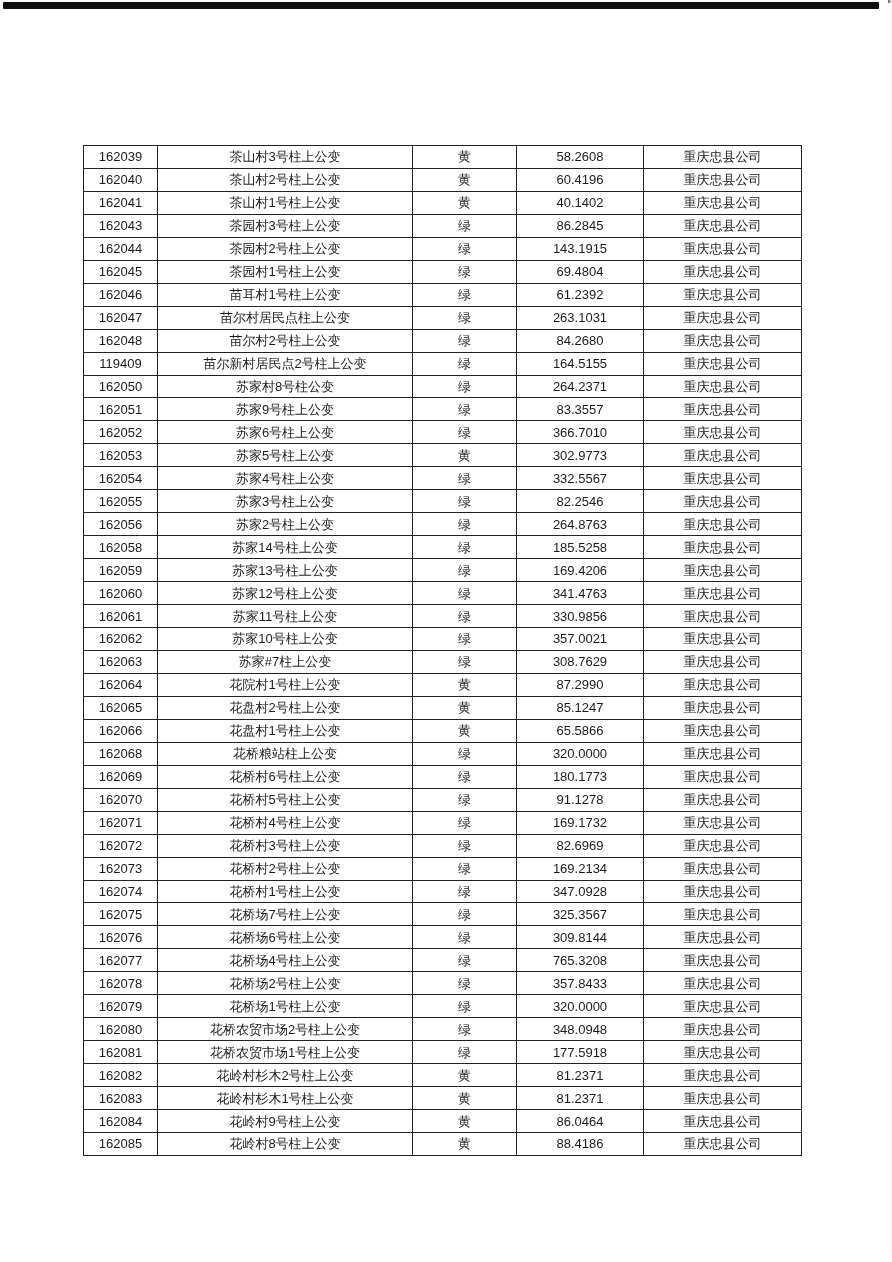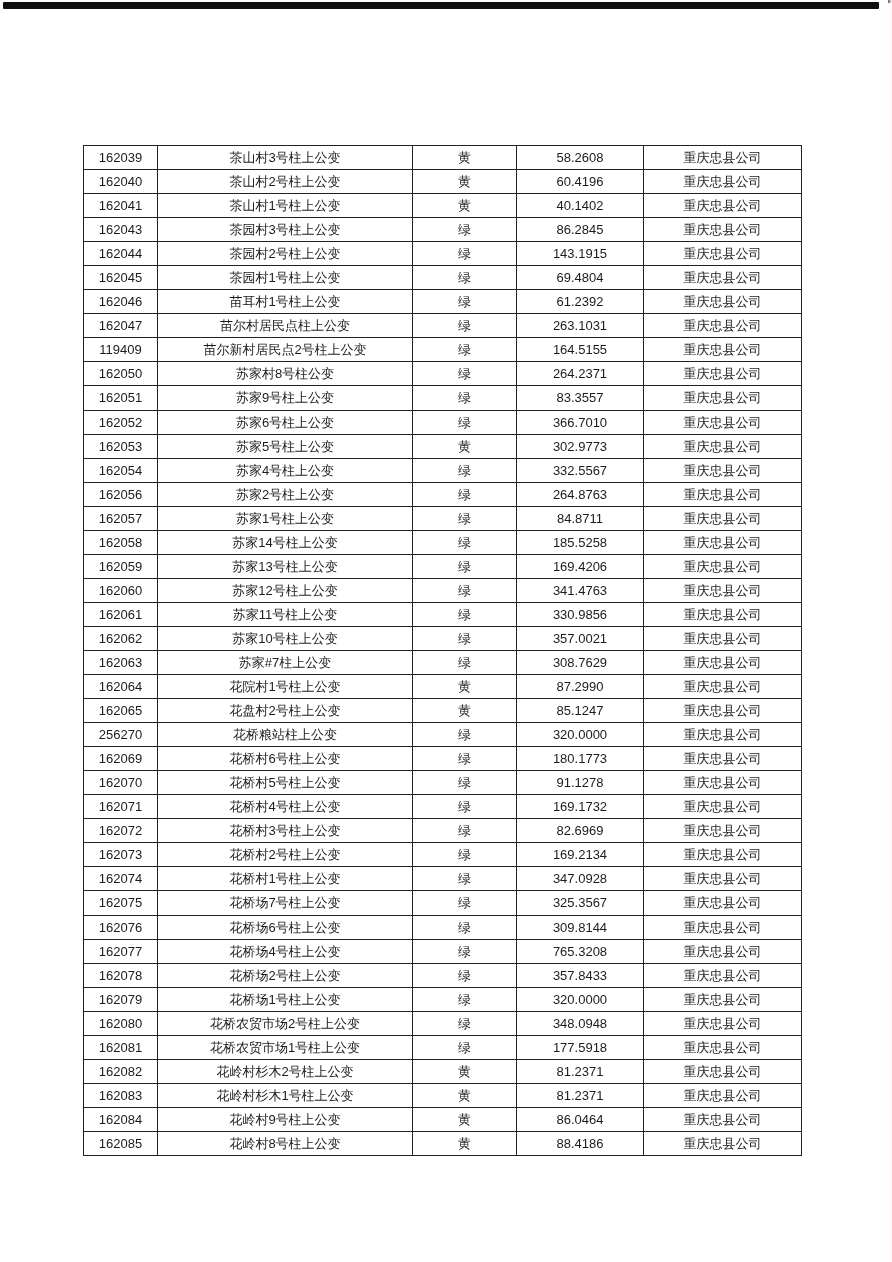--- a/index.html
+++ b/index.html
@@ -135,20 +135,27 @@
   </tr>
 
   <tr>
     <td>162047</td>
     <td>苗尔村居民点柱上公变</td>
     <td>绿</td>
     <td>263.1031</td>
     <td>重庆忠县公司</td>
   </tr>
 
+  <tr>
+    <td>162048</td>
+    <td>苗尔村2号柱上公变</td>
+    <td>绿</td>
+    <td>84.2680</td>
+    <td>重庆忠县公司</td>
+  </tr>
 
   <tr>
     <td>119409</td>
     <td>苗尔新村居民点2号柱上公变</td>
     <td>绿</td>
     <td>164.5155</td>
     <td>重庆忠县公司</td>
   </tr>
 
   <tr>
@@ -184,36 +191,36 @@
   </tr>
 
   <tr>
     <td>162054</td>
     <td>苏家4号柱上公变</td>
     <td>绿</td>
     <td>332.5567</td>
     <td>重庆忠县公司</td>
   </tr>
 
+  <tr>
+    <td>162055</td>
+    <td>苏家3号柱上公变</td>
+    <td>绿</td>
+    <td>82.2546</td>
+    <td>重庆忠县公司</td>
+  </tr>
 
   <tr>
     <td>162056</td>
     <td>苏家2号柱上公变</td>
     <td>绿</td>
     <td>264.8763</td>
     <td>重庆忠县公司</td>
   </tr>
 
-  <tr>
-    <td>162057</td>
-    <td>苏家1号柱上公变</td>
-    <td>绿</td>
-    <td>84.8711</td>
-    <td>重庆忠县公司</td>
-  </tr>
 
   <tr>
     <td>162058</td>
     <td>苏家14号柱上公变</td>
     <td>绿</td>
     <td>185.5258</td>
     <td>重庆忠县公司</td>
   </tr>
 
   <tr>
@@ -265,24 +272,31 @@
   </tr>
 
   <tr>
     <td>162065</td>
     <td>花盘村2号柱上公变</td>
     <td>黄</td>
     <td>85.1247</td>
     <td>重庆忠县公司</td>
   </tr>
 
-
-
-  <tr>
-    <td>256270</td>
+  <tr>
+    <td>162066</td>
+    <td>花盘村1号柱上公变</td>
+    <td>黄</td>
+    <td>65.5866</td>
+    <td>重庆忠县公司</td>
+  </tr>
+
+
+  <tr>
+    <td>162068</td>
     <td>花桥粮站柱上公变</td>
     <td>绿</td>
     <td>320.0000</td>
     <td>重庆忠县公司</td>
   </tr>
 
   <tr>
     <td>162069</td>
     <td>花桥村6号柱上公变</td>
     <td>绿</td>

